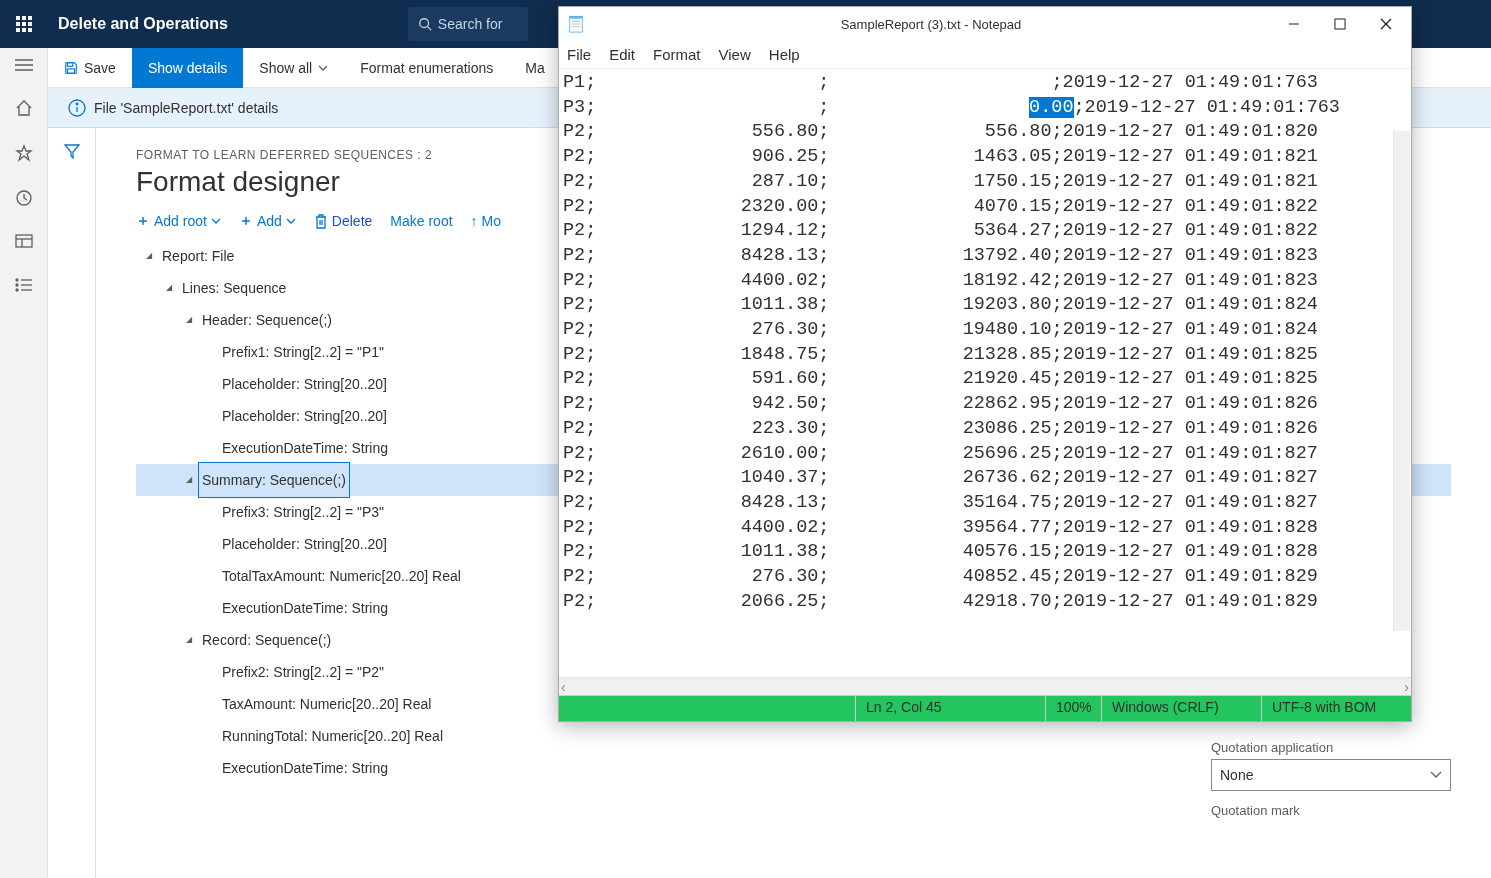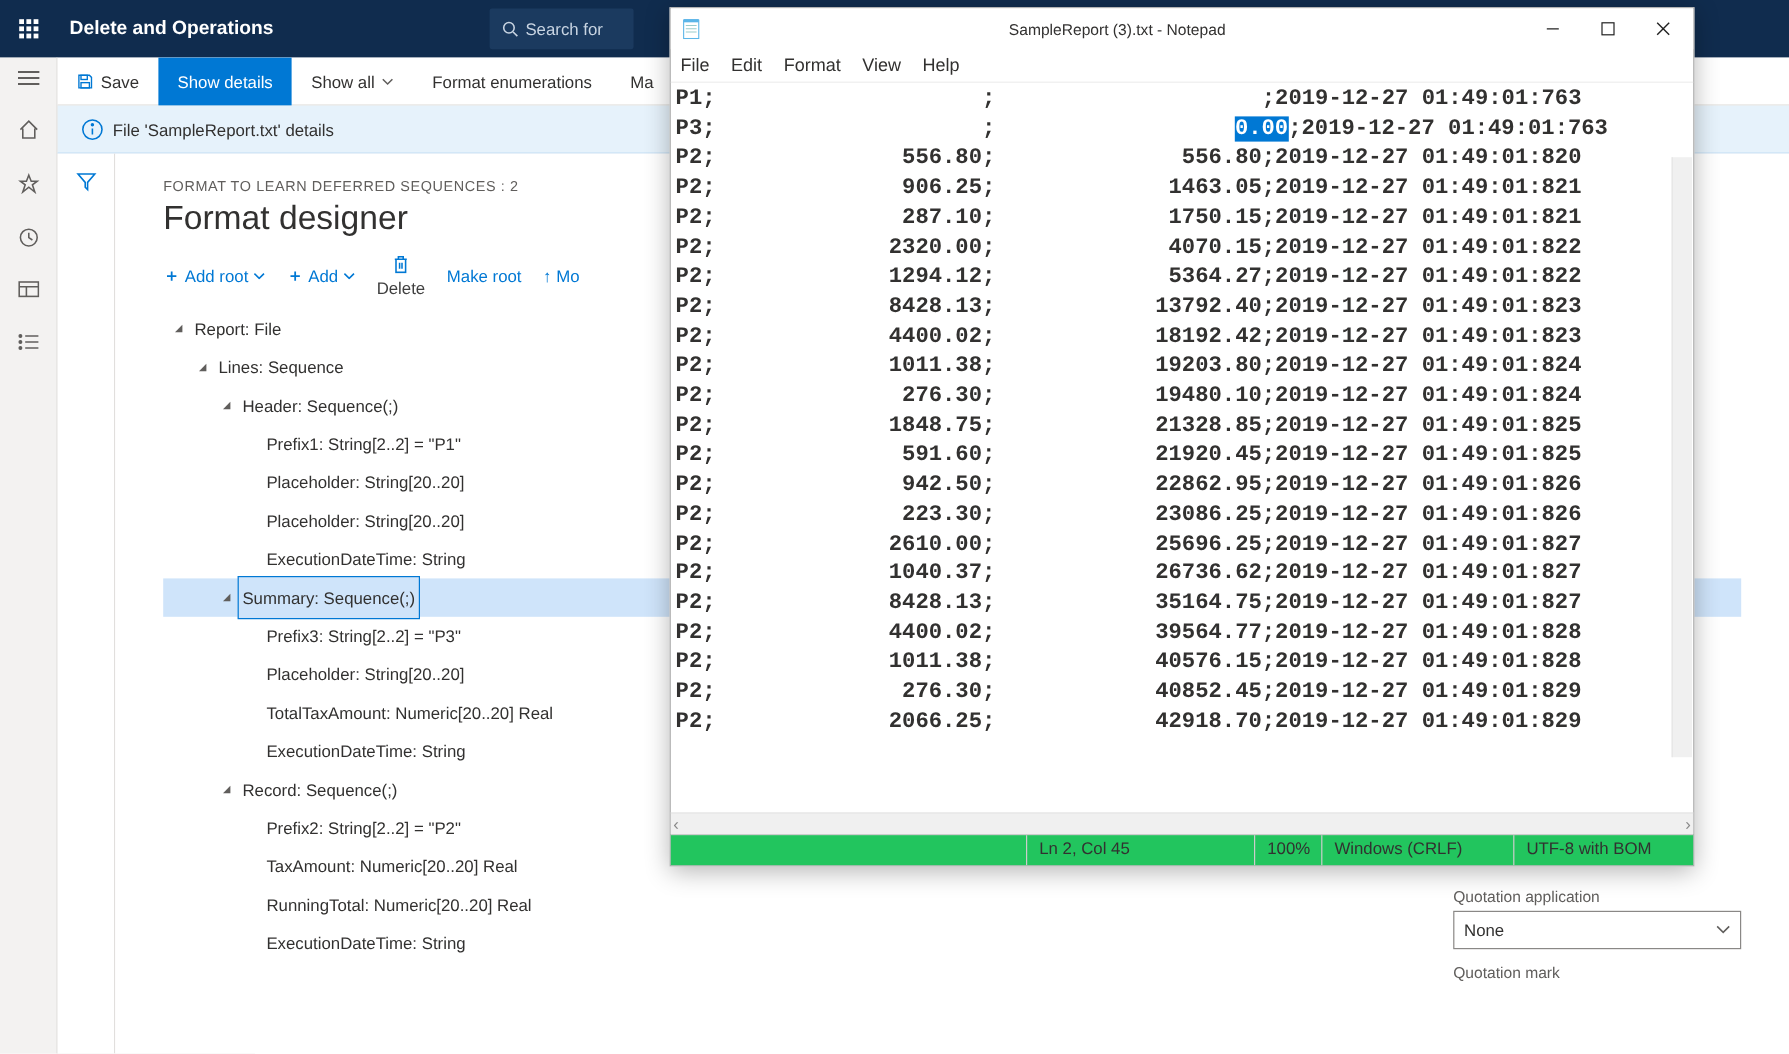--- a/index.html
+++ b/index.html
@@ -32,21 +32,21 @@
 
 .filterstrip { position: absolute; top: 128px; left: 48px; width: 48px; bottom: 0; background: #fff; border-right: 1px solid #e1dfdd; display: flex; justify-content: center; padding-top: 14px; }
 .filterstrip .funnel { color: #0078d4; }
 
 
 .maincontent { position: absolute; top: 128px; left: 96px; right: 0; bottom: 0; background: #fff; overflow: hidden; }
 .breadcrumb { font-size: 12px; letter-spacing: 0.5px; color: #605e5c; padding: 20px 40px 4px; }
 .page-title { font-size: 28px; font-weight: 300; padding: 0 40px 14px; }
 .toolbar2 { padding: 0 40px 10px; display: flex; gap: 18px; color: #0078d4; font-size: 14px; align-items: center; }
 .toolbar2 .tbitem { display: flex; align-items: center; gap: 4px; cursor: pointer; }
-.toolbar2 .del { color: #404040; flex-direction: column; }
+.toolbar2 .del { color: #1d4ed8; }
 
 .tree { padding: 0 40px; font-size: 14px; line-height: 32px; }
 .tree .node { display: flex; align-items: center; height: 32px; white-space: nowrap; }
 .tree .caret { width: 14px; display: inline-flex; justify-content: center; color: #605e5c; margin-right: 2px; }
 .tree .label { padding: 0 4px; }
 .tree .selected { background: #cfe4fa; }
 .tree .selected .label { border: 1px solid #0078d4; background: #cfe4fa; padding: 1px 3px; }
 .ind0 { padding-left: 6px; }
 .ind1 { padding-left: 26px; }
 .ind2 { padding-left: 46px; }
@@ -320,21 +320,21 @@
         </div>
     </div>
   </div>
   <div class="np-menubar" id="np-menubar">
       <span>File</span>
       <span>Edit</span>
       <span>Format</span>
       <span>View</span>
       <span>Help</span>
     </div>
-  <div style="flex:1; position:relative; overflow:hidden;font-weight:bold;">
+  <div style="flex:1; position:relative; overflow:hidden;">
     <div class="np-content" id="np-content"><span class="line">P1;                    ;                    ;2019-12-27 01:49:01:763</span><span class="line">P3;                    ;                <span class="hl">0.00</span>;2019-12-27 01:49:01:763</span><span class="line">P2;              556.80;              556.80;2019-12-27 01:49:01:820</span><span class="line">P2;              906.25;             1463.05;2019-12-27 01:49:01:821</span><span class="line">P2;              287.10;             1750.15;2019-12-27 01:49:01:821</span><span class="line">P2;             2320.00;             4070.15;2019-12-27 01:49:01:822</span><span class="line">P2;             1294.12;             5364.27;2019-12-27 01:49:01:822</span><span class="line">P2;             8428.13;            13792.40;2019-12-27 01:49:01:823</span><span class="line">P2;             4400.02;            18192.42;2019-12-27 01:49:01:823</span><span class="line">P2;             1011.38;            19203.80;2019-12-27 01:49:01:824</span><span class="line">P2;              276.30;            19480.10;2019-12-27 01:49:01:824</span><span class="line">P2;             1848.75;            21328.85;2019-12-27 01:49:01:825</span><span class="line">P2;              591.60;            21920.45;2019-12-27 01:49:01:825</span><span class="line">P2;              942.50;            22862.95;2019-12-27 01:49:01:826</span><span class="line">P2;              223.30;            23086.25;2019-12-27 01:49:01:826</span><span class="line">P2;             2610.00;            25696.25;2019-12-27 01:49:01:827</span><span class="line">P2;             1040.37;            26736.62;2019-12-27 01:49:01:827</span><span class="line">P2;             8428.13;            35164.75;2019-12-27 01:49:01:827</span><span class="line">P2;             4400.02;            39564.77;2019-12-27 01:49:01:828</span><span class="line">P2;             1011.38;            40576.15;2019-12-27 01:49:01:828</span><span class="line">P2;              276.30;            40852.45;2019-12-27 01:49:01:829</span><span class="line">P2;             2066.25;            42918.70;2019-12-27 01:49:01:829</span></div>
     <div class="np-scrollbar-v"></div>
   </div>
   <div class="np-scroll-h">
     <span>‹</span>
     <span>›</span>
   </div>
   <div class="np-statusbar">
     <div class="spacer"></div>
     <div class="cell" style="width:190px">Ln 2, Col 45</div>

